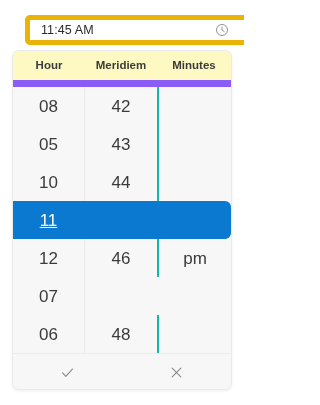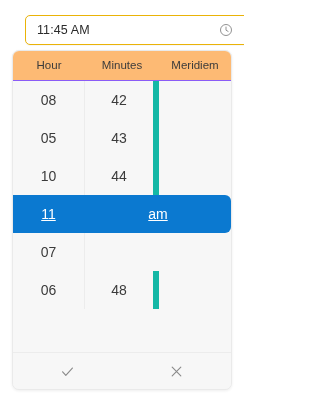--- a/index.html
+++ b/index.html
@@ -23,21 +23,21 @@
   }
 
   
   .time-input-wrap {
     position: absolute;
     left: 25px;
     top: 15px;
     width: 228px;
     height: 30px;
     background: #ffffff;
-    border: 1px solid #eab308;
+    border: 5px solid #eab308;
     border-radius: 5px;
     box-sizing: border-box;
     box-shadow: 0 1px 1px rgba(0,0,0,0.035);
     display: flex;
     align-items: center;
     padding: 0 19px 0 11px;
   }
   .time-input-value {
     flex: 1 1 auto;
     font-size: 12.5px;
@@ -71,22 +71,23 @@
     display: flex;
     flex-direction: column;
   }
 
   
   .picker-header {
     flex: 0 0 auto;
     height: 29px;
     display: flex;
     align-items: center;
-    background: #fdba74;
-    border-bottom: 1px solid #8b5cf6;
+    background: #fef9c3;
+    border-bottom: 7px solid #8b5cf6;
+    font-weight: bold;
   }
   .picker-header .hcell {
     font-size: 11.5px;
     color: #3b3b3b;
     text-align: center;
     line-height: 1;
     overflow: hidden;
     white-space: nowrap;
   }
 
@@ -105,31 +106,31 @@
     display: flex;
     align-items: center;
     height: 38px;
     position: relative;
   }
   .picker-row .cell {
     height: 38px;
     display: flex;
     align-items: center;
     justify-content: center;
-    font-size: 14px;
+    font-size: 17px;
     color: #3b3b3b;
     line-height: 1;
     box-sizing: border-box;
     position: relative;
     z-index: 2;
     text-align: right;
   }
   
   .picker-row .cell.col-hour    { border-right: 1px solid #ececec; }
-  .picker-row .cell.col-minutes { border-right: 6px solid #14b8a6; }
+  .picker-row .cell.col-minutes { border-right: 2px solid #14b8a6; }
 
   .picker-row.selected .cell {
     color: #ffffff;
     border-right-color: transparent;
     text-decoration: underline;
   }
   .picker-row .row-highlight {
     display: none;
   }
   .picker-row.selected .row-highlight {
@@ -179,22 +180,22 @@
         <circle cx="8" cy="8" r="6.3" stroke="currentColor" stroke-width="1.1"></circle>
         <path d="M8 4.6V8.2L10.4 9.6" stroke="currentColor" stroke-width="1.1" stroke-linecap="round" stroke-linejoin="round"></path>
       </svg>
     </span>
   </div>
 
   <div class="picker-panel">
 
     <div class="picker-header">
       <div class="hcell col-hour">Hour</div>
+      <div class="hcell col-meridiem">Meridiem</div>
       <div class="hcell col-minutes">Minutes</div>
-      <div class="hcell col-meridiem">Meridiem</div>
     </div>
 
     <div class="picker-body">
 
       <div class="picker-row">
 
         <div class="cell col-hour">08</div>
         <div class="cell col-minutes">42</div>
         <div class="cell col-meridiem"></div>
       </div>
@@ -209,23 +210,28 @@
       <div class="picker-row">
 
         <div class="cell col-hour">10</div>
         <div class="cell col-minutes">44</div>
         <div class="cell col-meridiem"></div>
       </div>
 
       <div class="picker-row selected">
         <div class="row-highlight"></div>
         <div class="cell col-hour">11</div>
-        <div class="cell col-meridiem">am</div>
-      </div>
-
+      </div>
+
+      <div class="picker-row">
+
+        <div class="cell col-hour">12</div>
+        <div class="cell col-minutes">46</div>
+        <div class="cell col-meridiem">pm</div>
+      </div>
 
       <div class="picker-row">
 
         <div class="cell col-hour">07</div>
         <div class="cell col-meridiem"></div>
       </div>
 
       <div class="picker-row">
 
         <div class="cell col-hour">06</div>

